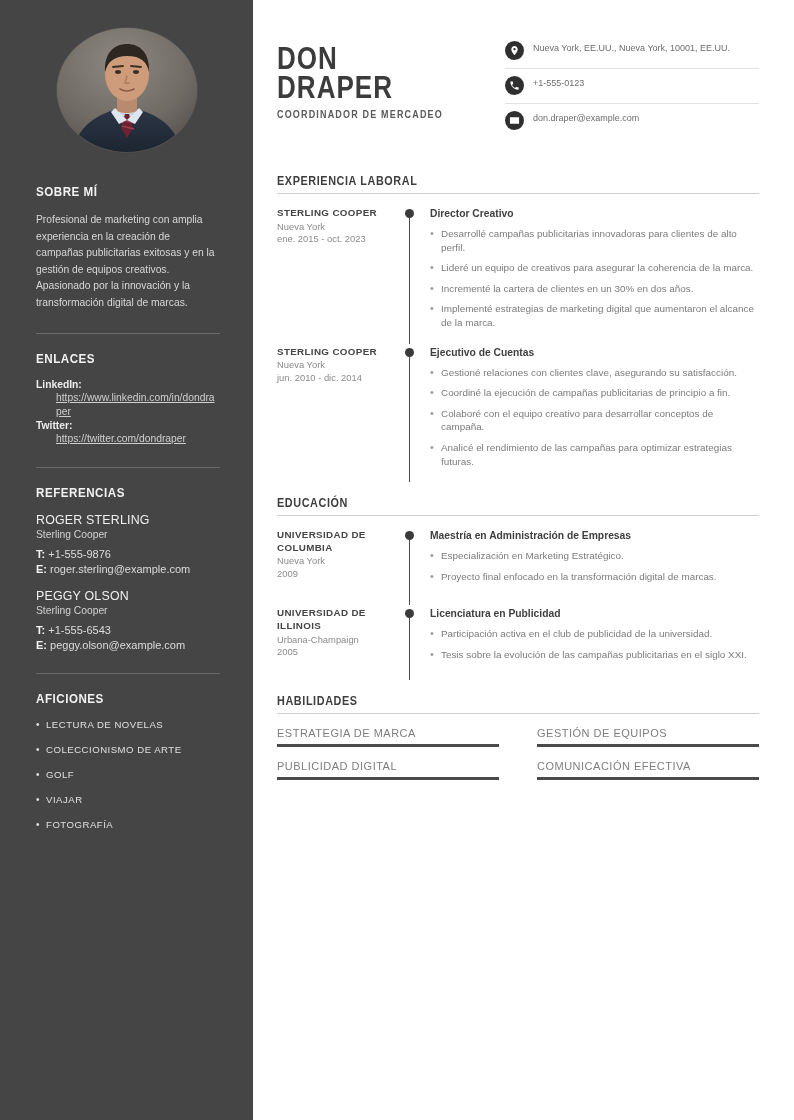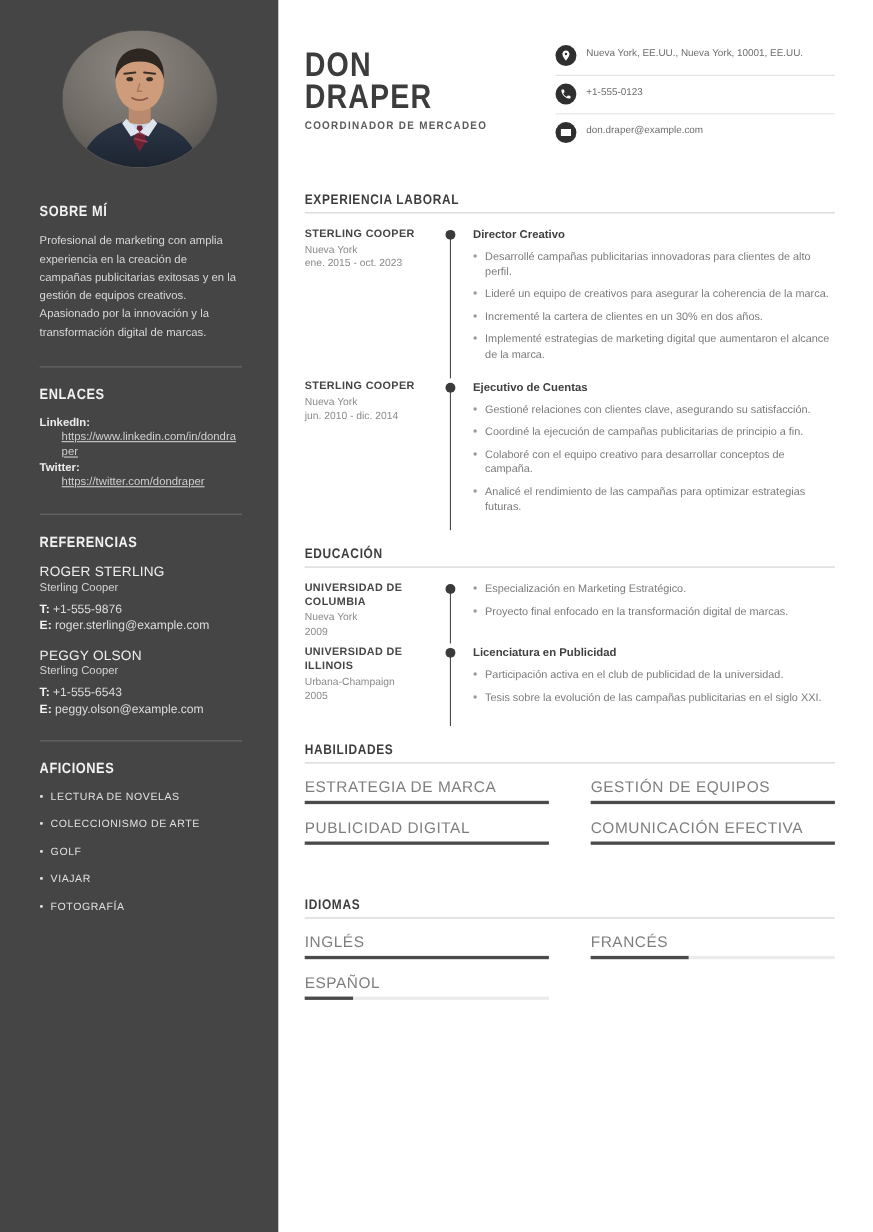--- a/index.html
+++ b/index.html
@@ -285,21 +285,21 @@
   .grid2 {
     display: flex;
     flex-wrap: wrap;
     justify-content: space-between;
   }
   .meter {
     width: 222px;
     margin-bottom: 13px;
   }
   .meter-label {
-    font-size: 14px;
+    font-size: 11px;
     letter-spacing: 0.5px;
     color: #7e7e7e;
     text-transform: uppercase;
     margin-bottom: 5px;
   }
   .track {
     height: 3.2px;
     background: #ececec;
     width: 100%;
     position: relative;
@@ -553,20 +553,21 @@
 
       <div class="entry">
         <div class="entry-left">
           <div class="org">UNIVERSIDAD DE COLUMBIA</div>
           <div class="loc">Nueva York</div>
           <div class="dates">2009</div>
         </div>
         <div class="entry-right" style="padding-bottom:22px;">
           <span class="tl-line"></span>
           <span class="tl-dot"></span>
+          <div class="role">Maestría en Administración de Empresas</div>
           <div class="bullet">
               <span class="bdot">•</span>
               <span>Especialización en Marketing Estratégico.</span>
             </div>
           <div class="bullet">
               <span class="bdot">•</span>
               <span>Proyecto final enfocado en la transformación digital de marcas.</span>
             </div>
         </div>
       </div>
@@ -617,39 +618,15 @@
         </div>
         <div class="meter">
           <div class="meter-label">COMUNICACIÓN EFECTIVA</div>
           <div class="track">
               <div class="fill" style="width: 100%;"></div>
             </div>
         </div>
       </div>
     </section>
 
-    <section class="sec" style="margin-top:34px;">
-      <div class="sec-h">IDIOMAS</div>
-      <div class="sec-rule"></div>
-      <div class="grid2">
-        <div class="meter">
-          <div class="meter-label">INGLÉS</div>
-          <div class="track">
-              <div class="fill" style="width: 100%;"></div>
-            </div>
-        </div>
-        <div class="meter">
-          <div class="meter-label">FRANCÉS</div>
-          <div class="track">
-              <div class="fill" style="width: 40%;"></div>
-            </div>
-        </div>
-        <div class="meter">
-          <div class="meter-label">ESPAÑOL</div>
-          <div class="track">
-              <div class="fill" style="width: 20%;"></div>
-            </div>
-        </div>
-      </div>
-    </section>
 
   </main>
 </div>
 
 </body></html>

